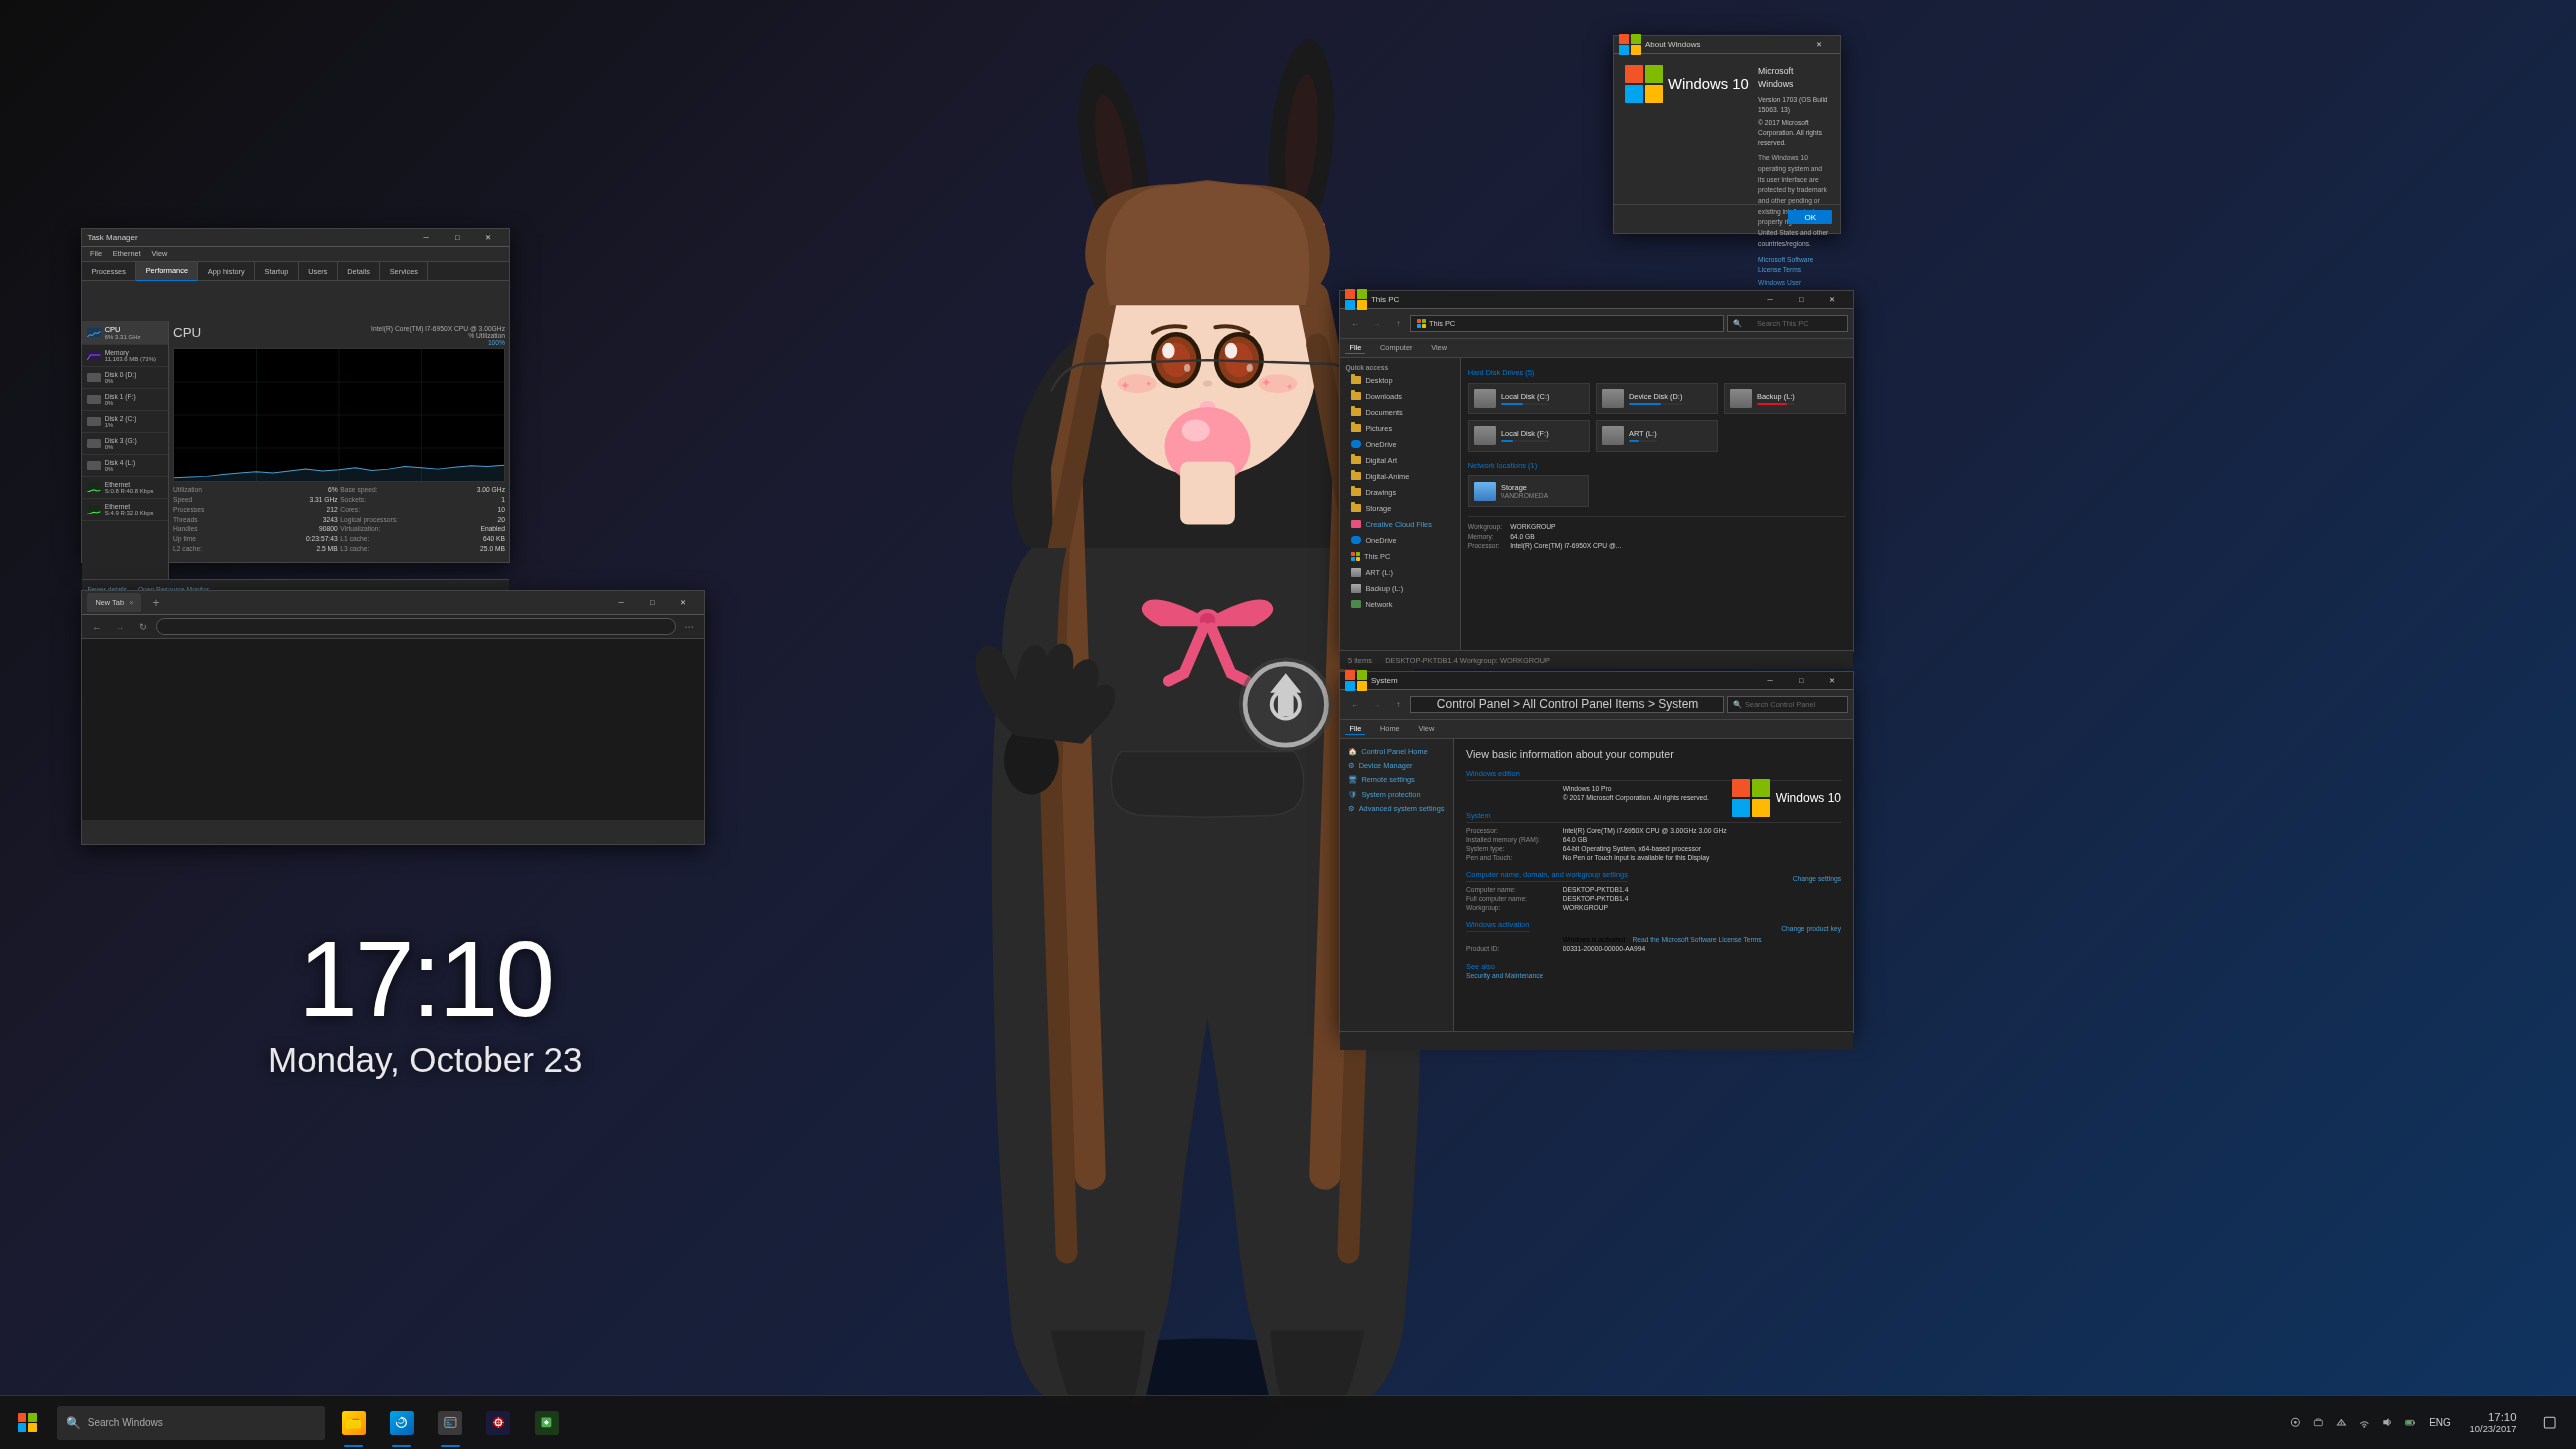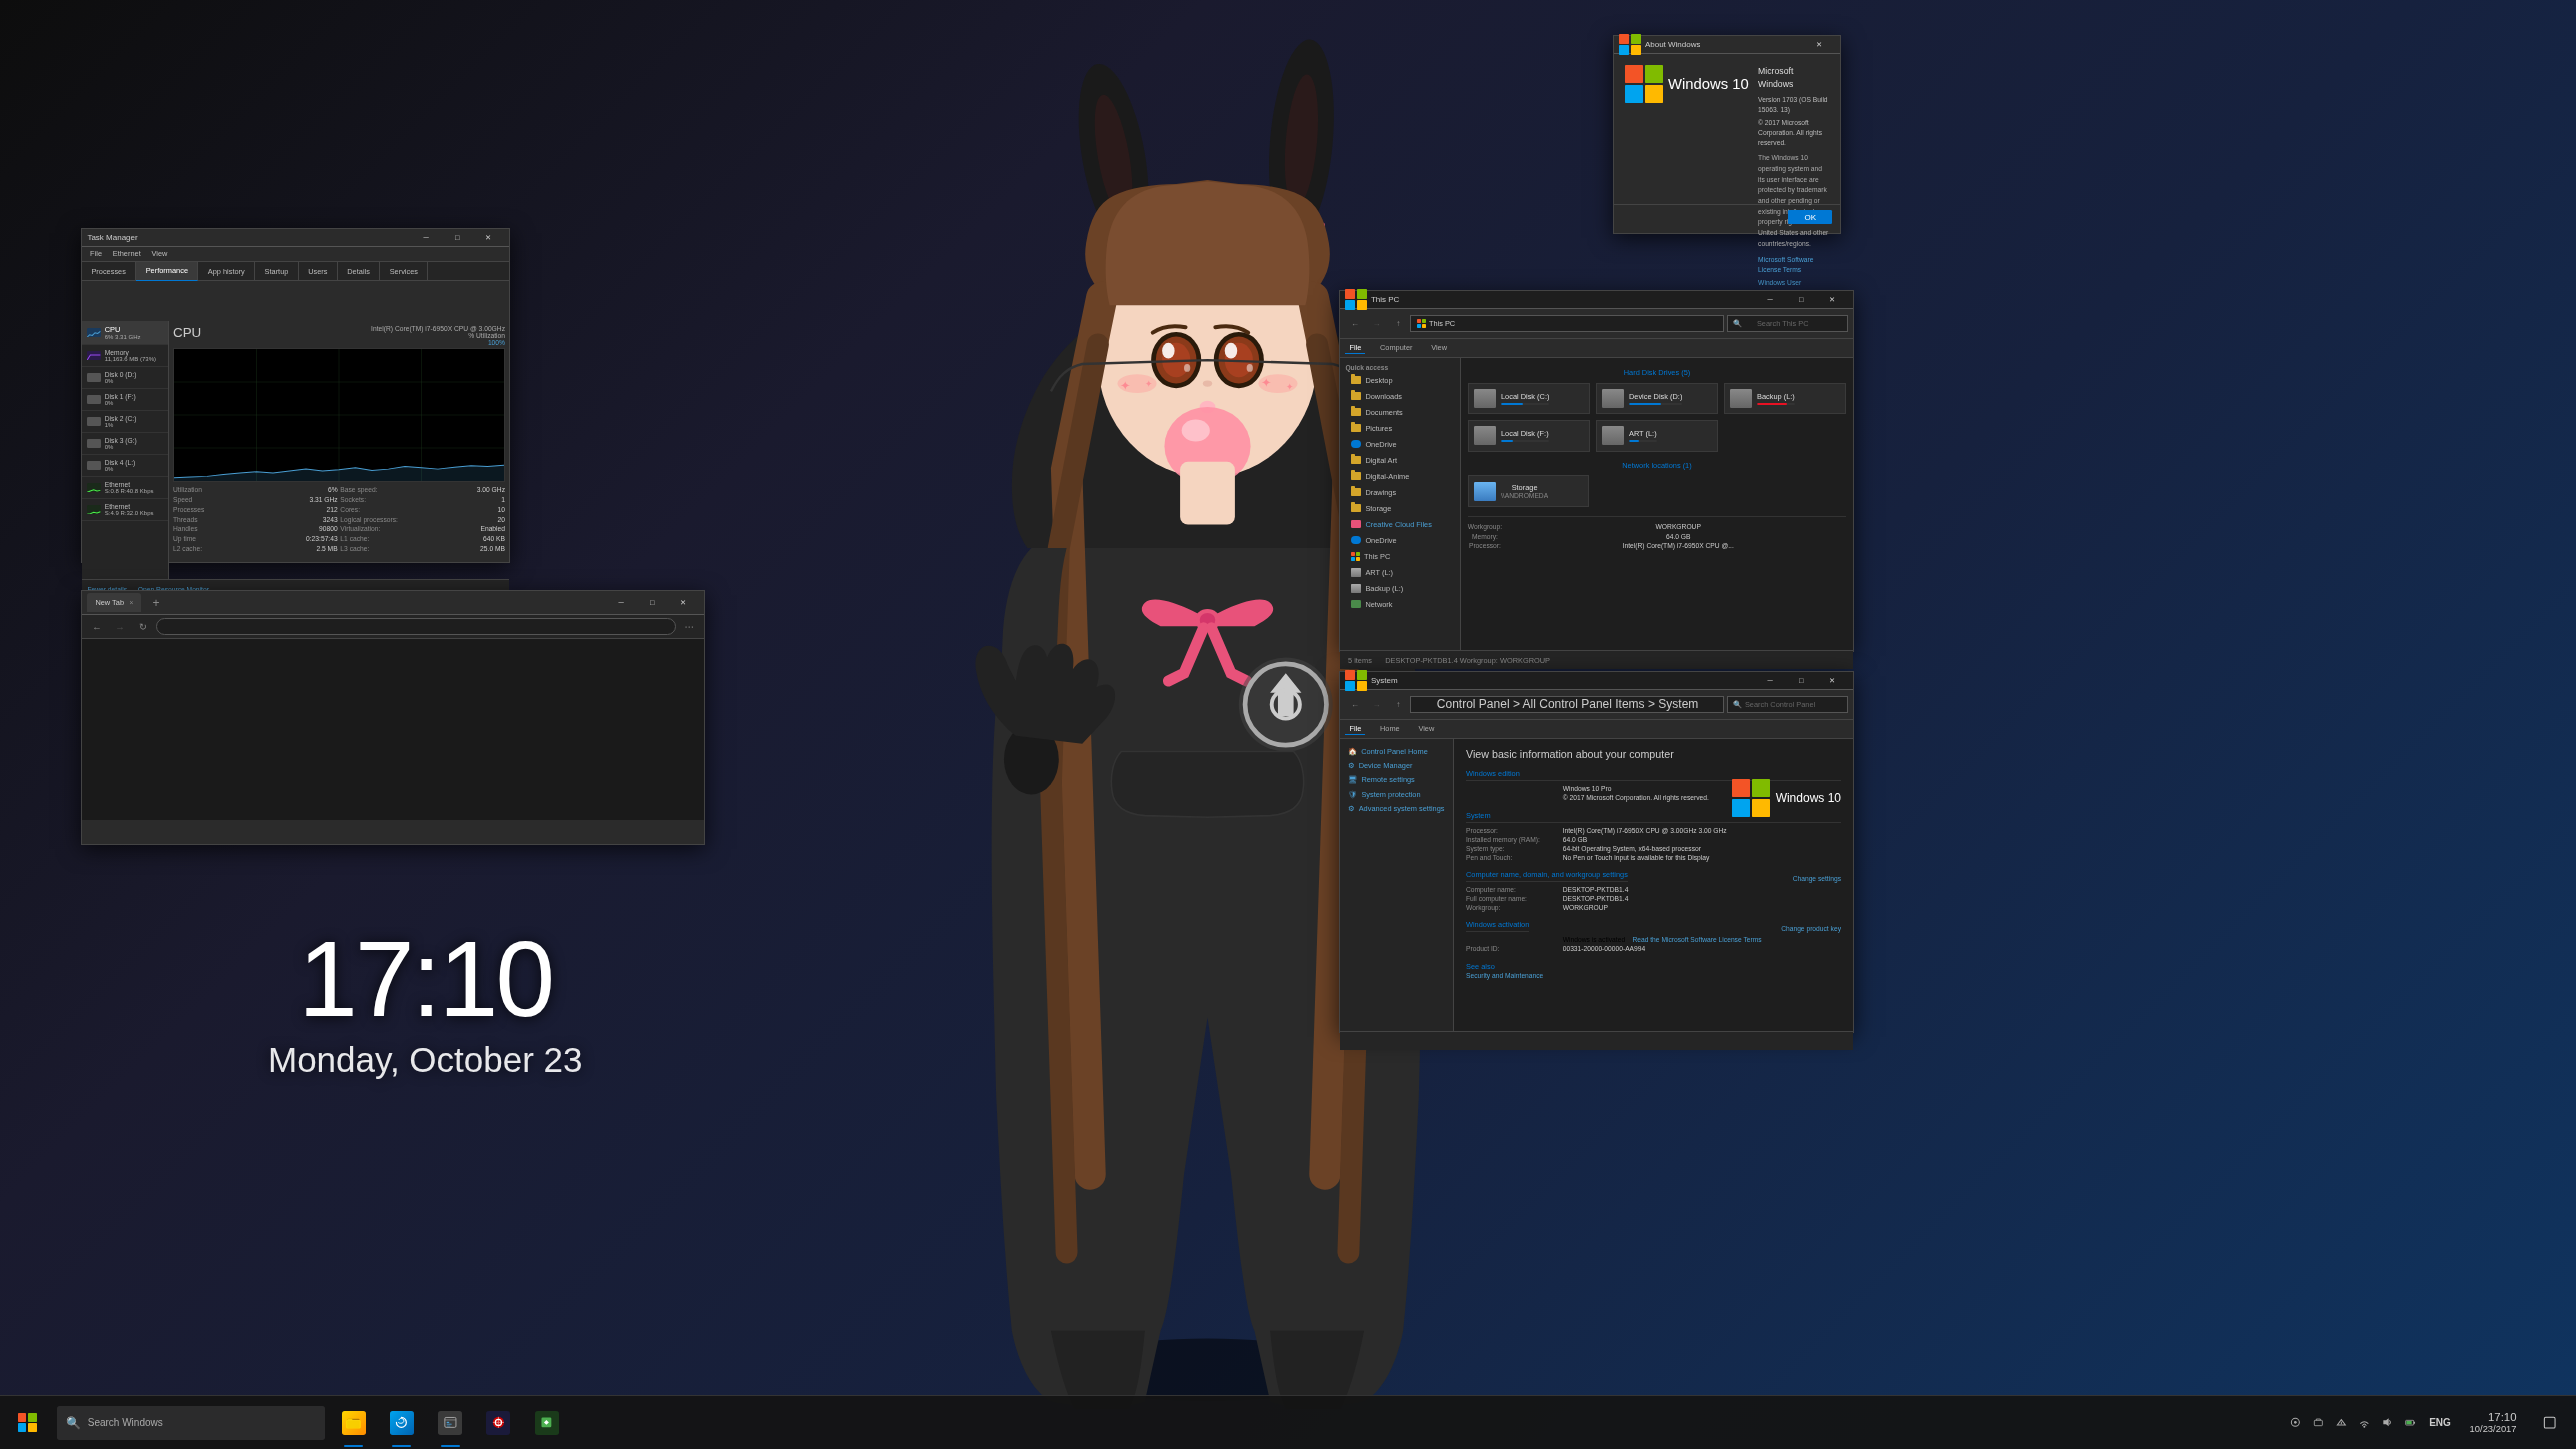--- a/index.html
+++ b/index.html
@@ -478,21 +478,20 @@
       color: #888;
       padding: 4px 5.4px 1.3px 5.4px;
       font-weight: bold;
     }
 
     .fe-main {
       flex: 1;
       background: #1e1e1e;
       padding: 6.7px;
       overflow-y: auto;
-      text-align: center;
     }
 
     .fe-section-header {
       font-size: 7.4px;
       color: #0078d4;
       margin-bottom: 5.4px;
       margin-top: 4px;
     }
 
     .fe-drives-grid {
@@ -1728,21 +1727,21 @@
         </div>
         <div class="tray-icon">
           <svg viewBox="0 0 16 16" width="10.7" height="10.7">
             <rect x="1" y="5" width="12" height="7" rx="1" fill="none" stroke="#aaa" stroke-width="1.2"></rect>
             <rect x="13" y="7" width="2" height="3" rx="0.5" fill="#aaa"></rect>
             <rect x="2" y="6" width="8" height="5" fill="#4caf50" rx="0.5"></rect>
           </svg>
         </div>
       </div>
 
-      <div style="color:#ccc;font-size:10px;cursor:pointer;padding:0 2.7px;font-weight:bold;">ENG</div>
+      <div style="color:#ccc;font-size:10px;cursor:pointer;padding:0 2.7px;">ENG</div>
     </div>
 
     <div class="taskbar-clock">
       <div class="taskbar-clock-time">17:10</div>
       <div class="taskbar-clock-date">10/23/2017</div>
     </div>
 
     <div class="taskbar-notif">
       <svg viewBox="0 0 20 20" width="13.4" height="13.4">
         <rect x="2" y="2" width="16" height="16" rx="2" fill="none" stroke="#ccc" stroke-width="1.5"></rect>

